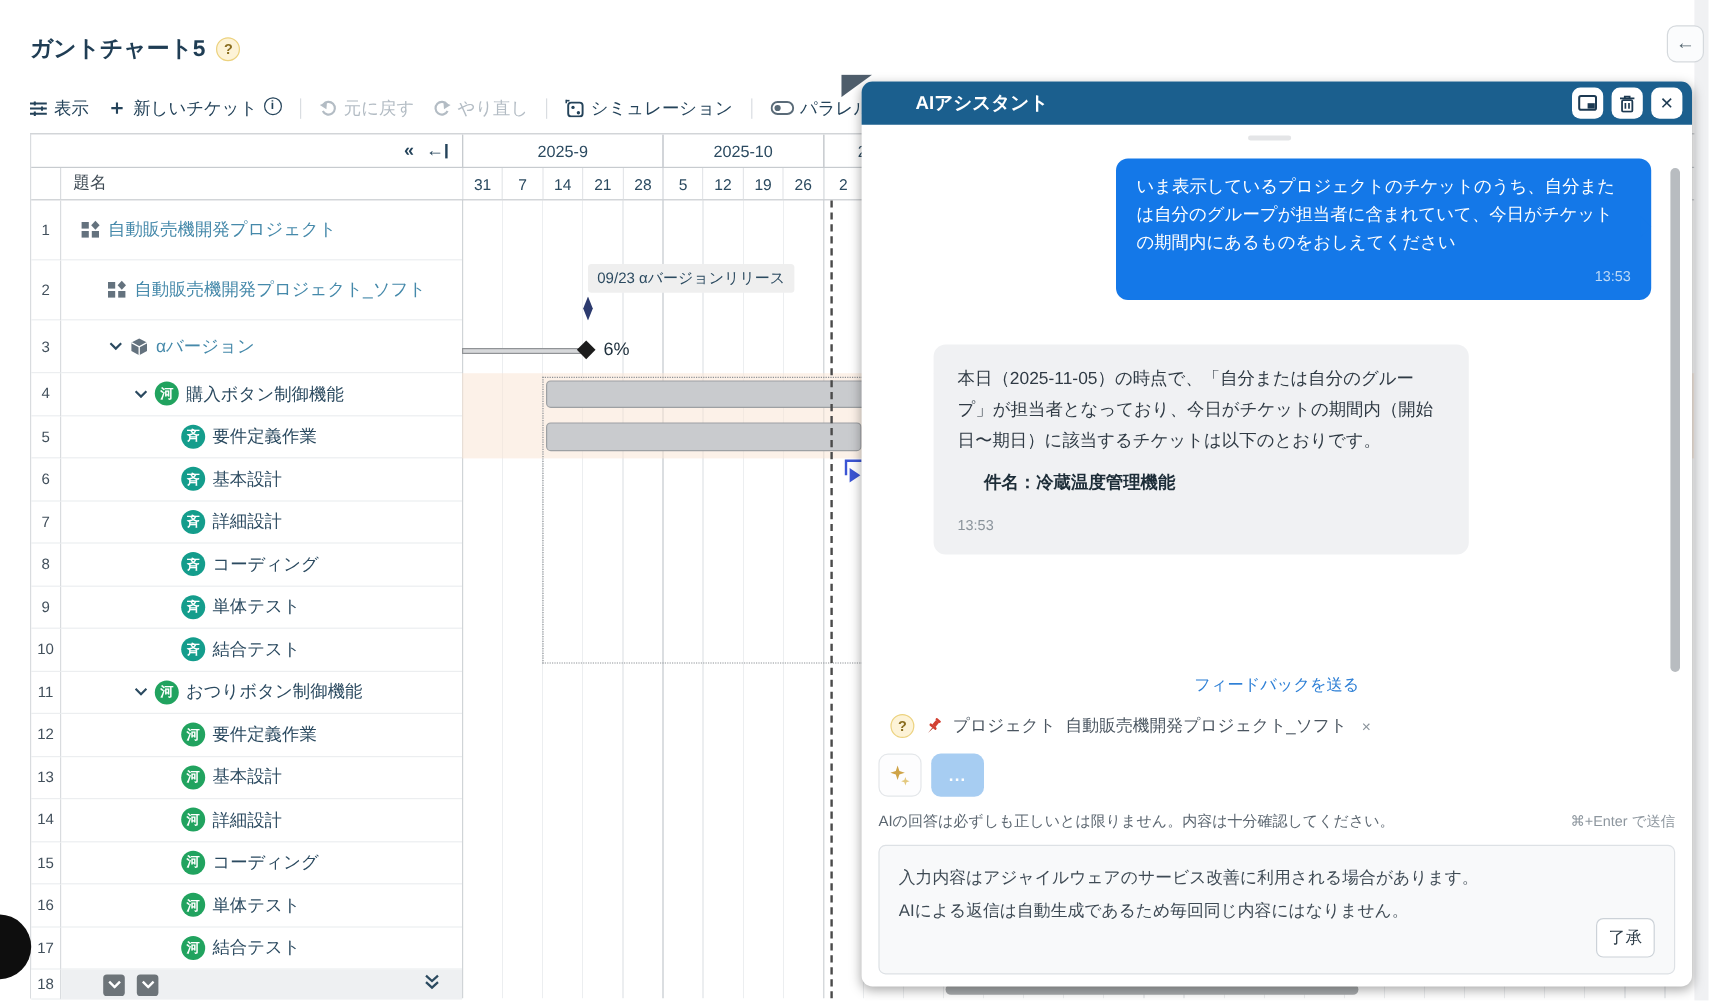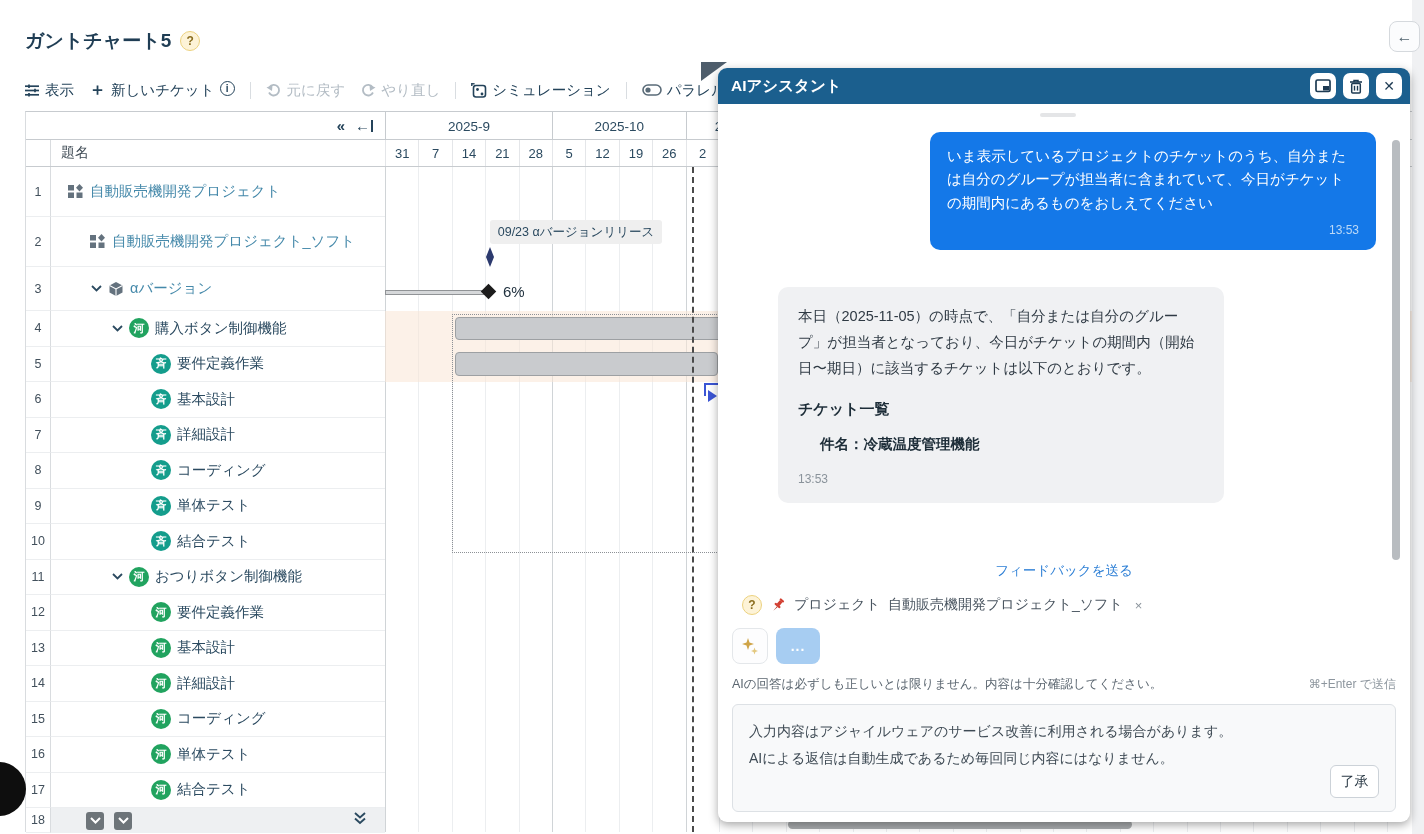--- a/index.html
+++ b/index.html
@@ -68,21 +68,21 @@
   .sum-label { position:absolute; left:118px; top:171px; font-size:15px; color:#20313e; }
   .dep-arrow { position:absolute; left:317px; top:270px; }
 
   .fab-sliver { position:absolute; left:-28px; top:762px; width:54px; height:54px; border-radius:50%; background:#0e0e0e; z-index:6; }
   .h-scrollbar { position:absolute; left:788px; top:820px; width:344px; height:9px; border-radius:5px; background:#a9acae; z-index:5; }
 
   
   .resize-handle { position:absolute; left:701px; top:62px; width:26px; height:19px; background:#4e5d6b; clip-path:polygon(0 0,100% 0,0 100%); z-index:11; }
   .ai-panel { position:absolute; left:718px; top:68px; width:692px; height:754px; background:#fff; border-radius:9px; box-shadow:0 3px 10px rgba(0,0,0,0.35); z-index:10; }
   .ai-header { position:absolute; left:0; top:0; right:0; height:36px; background:#1b5f8e; border-radius:9px 9px 0 0; display:flex; align-items:center; padding:0 8px 0 13px; }
-  .ai-title { color:#fff; font-size:15.5px; font-weight:bold; flex:1; }
+  .ai-title { color:#fff; font-size:15.5px; font-weight:bold; flex:1;margin-left:32px; }
   .hd-btn { width:26px; height:26px; background:#fff; border-radius:7px; margin-left:7px; display:flex; align-items:center; justify-content:center; color:#1d3a52; font-weight:bold; }
   .chat-pill { position:absolute; left:322px; top:45px; width:36px; height:4px; border-radius:2px; background:#e4e5e7; }
   .bubble-user { position:absolute; left:212px; top:64px; width:446px; background:#1478e8; color:#fff; border-radius:10px; padding:13px 17px 9px; font-size:14.5px; line-height:1.62; }
   .bubble-user:after { content:""; position:absolute; right:-9px; top:48px; border:9px solid transparent; border-left-color:#1478e8; }
   .msg-time-user { text-align:right; color:#bcd9f7; font-size:12px; margin-top:6px; }
   .bubble-ai { position:absolute; left:20px; top:219px; width:446px; background:#f0f1f3; border-radius:10px; padding:16px 20px 12px; font-size:14.5px; line-height:1.8; color:#2f3a44;margin-left:40px; }
   .bubble-ai:after { content:""; position:absolute; left:-8px; top:16px; border:8px solid transparent; border-right-color:#f0f1f3; }
   .ai-h { font-size:15px; font-weight:bold; color:#1d2d38; margin-top:14px; }
   .ai-item { font-weight:bold; color:#1d2d38; margin-top:9px; padding-left:22px; }
   .msg-time-ai { color:#8a939b; font-size:12px; margin-top:12px; }
@@ -446,21 +446,20 @@
 
     <div class="chat-pill"></div>
 
     <div class="bubble-user">
       <div>いま表示しているプロジェクトのチケットのうち、自分または自分のグループが担当者に含まれていて、今日がチケットの期間内にあるものをおしえてください</div>
       <div class="msg-time-user">13:53</div>
     </div>
 
     <div class="bubble-ai">
       <div>本日（2025-11-05）の時点で、「自分または自分のグループ」が担当者となっており、今日がチケットの期間内（開始日〜期日）に該当するチケットは以下のとおりです。</div>
-      <div class="ai-h">チケット一覧</div>
       <div class="ai-item">件名：冷蔵温度管理機能</div>
       <div class="msg-time-ai">13:53</div>
     </div>
 
     <div class="v-scrollbar"></div>
 
     <div class="feedback">フィードバックを送る</div>
 
     <div class="ctx-row">
       <span class="help-badge">?</span>

